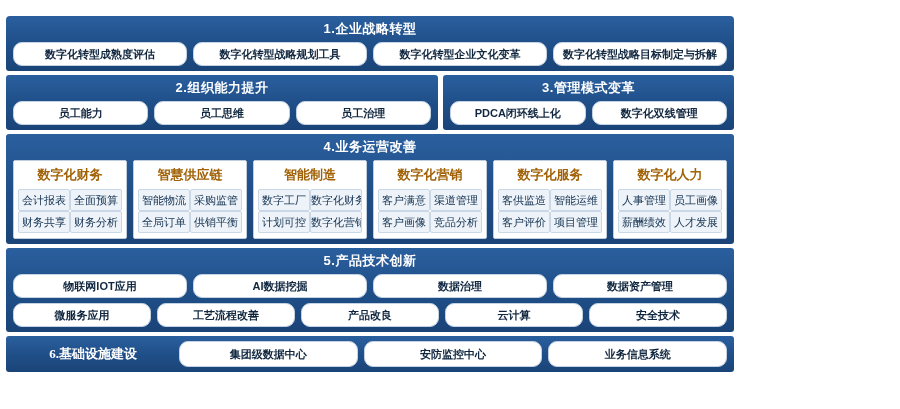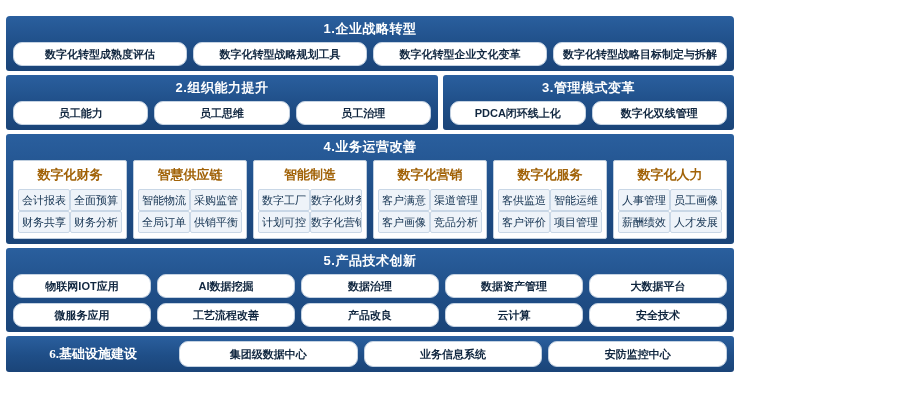--- a/index.html
+++ b/index.html
@@ -242,35 +242,34 @@
     </div>
   </div>
 
   <div class="band">
     <div class="band-title">5.产品技术创新</div>
     <div class="row">
       <div class="cell">物联网IOT应用</div>
       <div class="cell">AI数据挖掘</div>
       <div class="cell">数据治理</div>
       <div class="cell">数据资产管理</div>
-      <div class="cell">大数据平台</div>
     </div>
     <div class="row">
       <div class="cell">微服务应用</div>
       <div class="cell">工艺流程改善</div>
       <div class="cell">产品改良</div>
       <div class="cell">云计算</div>
       <div class="cell">安全技术</div>
     </div>
   </div>
 
   <div class="band">
     <div class="infra">
       <div class="infra-title">6.基础设施建设</div>
       <div class="infra-cells">
         <div class="cell">集团级数据中心</div>
+        <div class="cell">安防监控中心</div>
         <div class="cell">业务信息系统</div>
-        <div class="cell">安防监控中心</div>
       </div>
     </div>
   </div>
 
 </div>
 
 </body></html>

